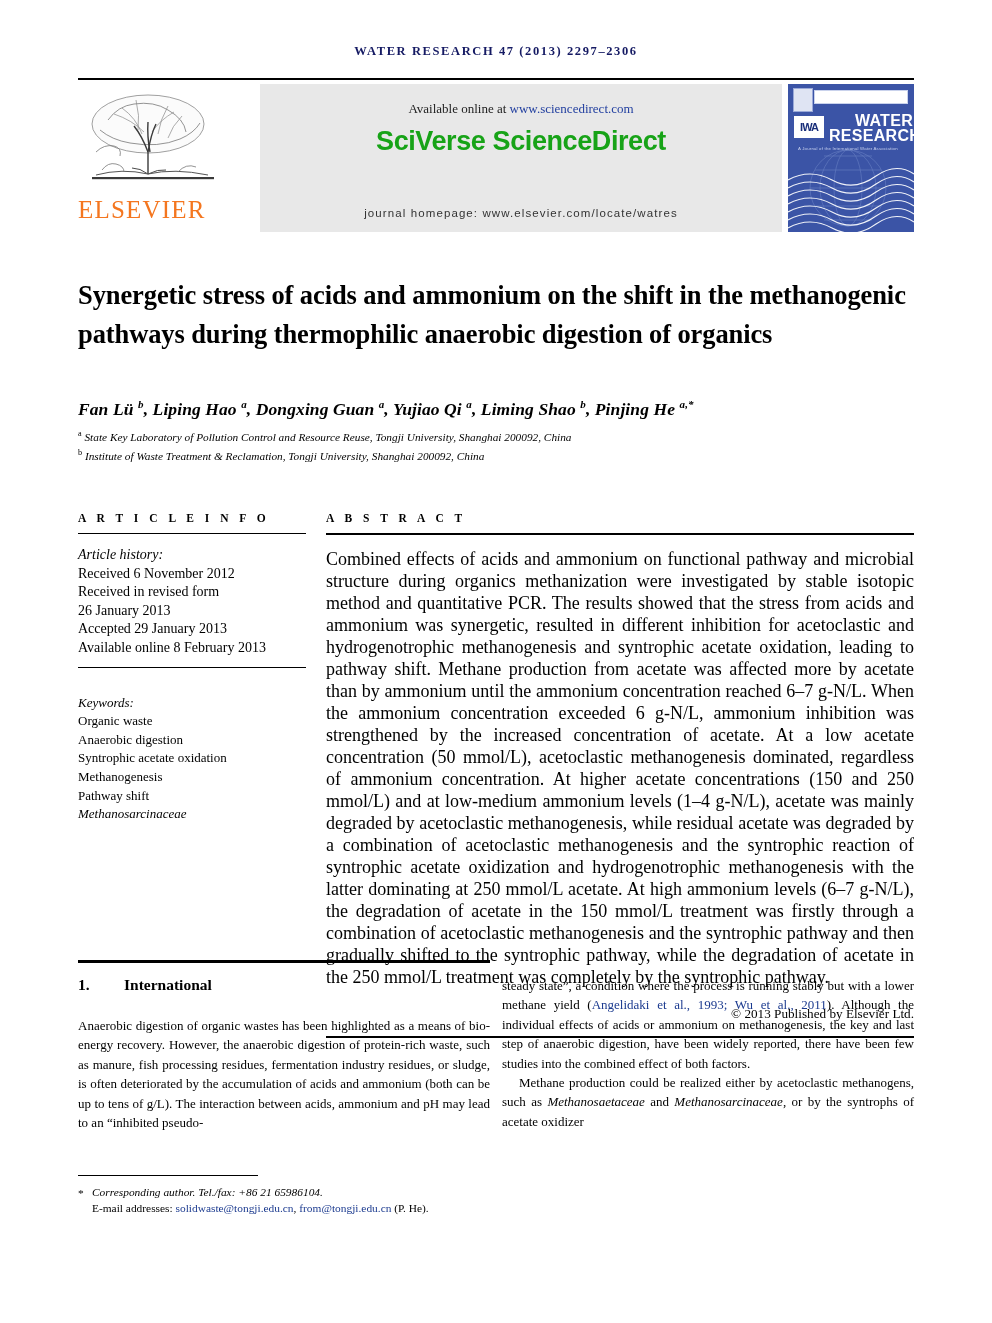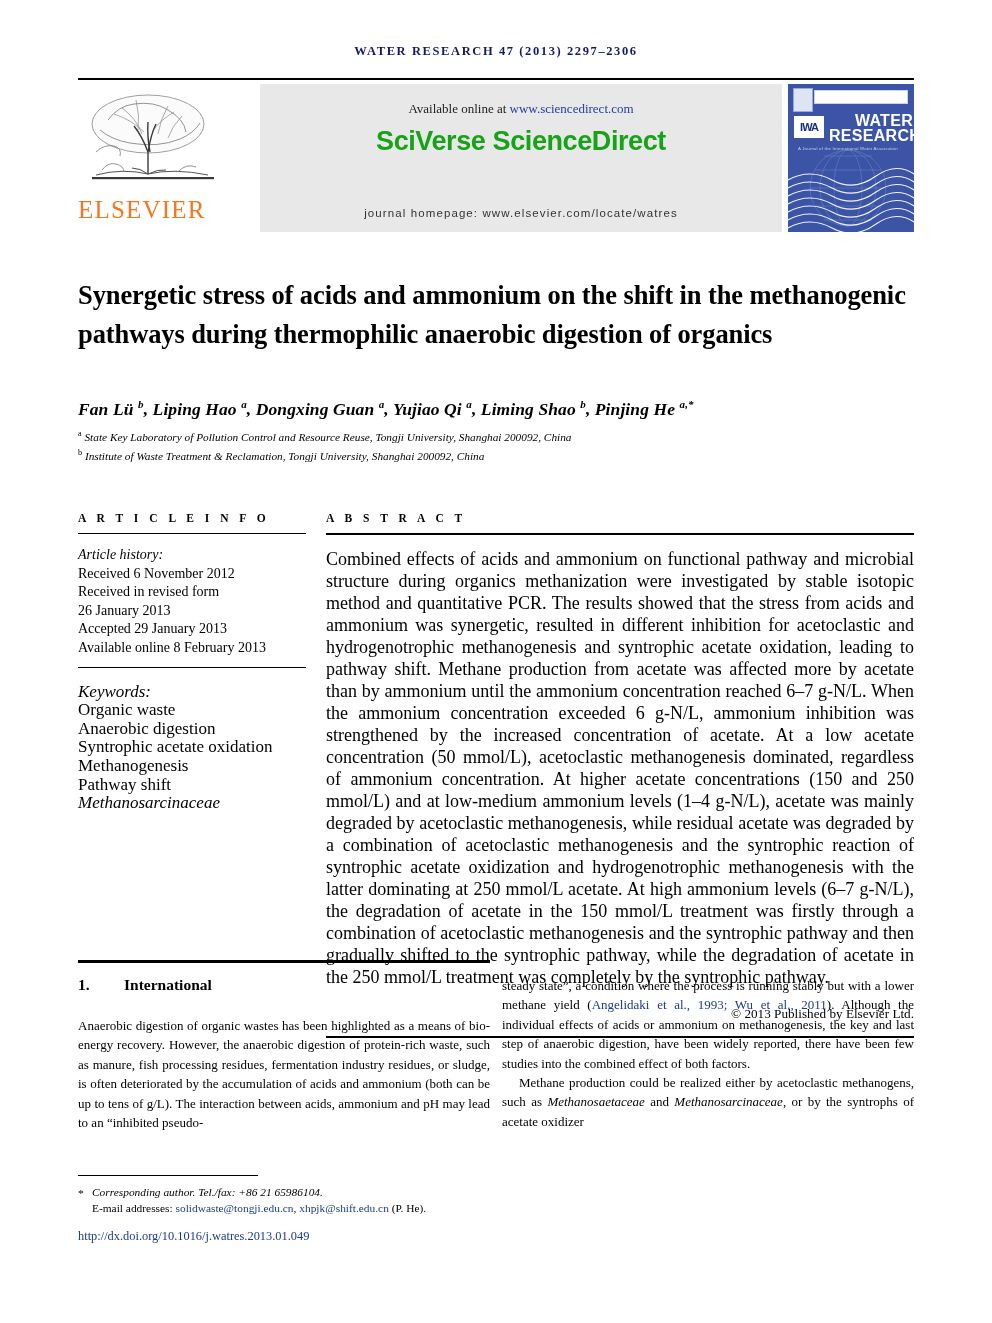--- a/index.html
+++ b/index.html
@@ -190,23 +190,23 @@
   .hrule-thin { height:1px; background:#000; margin-top:9px; }
   .hrule-thick { height:2px; background:#000; }
 
   .info-block {
     font-size: 14px;
     line-height: 18.6px;
     margin-top: 12px;
   }
   .info-block .lead { font-style: italic; }
   .kw-block {
-    font-size: 17px;
+    font-size: 13px;
     line-height: 18.6px;
-    margin-top: 15px;
+    margin-top: 26px;
   }
   .kw-block .lead { font-style: italic; }
   .kw-italic { font-style: italic; }
 
   .abstract-body {
     font-size: 18px;
     line-height: 22px;
     text-align: justify;
     margin-top: 13px;
   }
@@ -409,20 +409,19 @@
 
   <div class="col-right">
     <p class="bodytext"><span>steady state”, a condition where the process is running stably but with a lower methane yield (</span><span class="cite">Angelidaki et al., 1993; Wu et al., 2011</span><span>). Although the individual effects of acids or ammonium on methanogenesis, the key and last step of anaerobic digestion, have been widely reported, there have been few studies into the combined effect of both factors.</span></p>
     <p class="bodytext indent"><span>Methane production could be realized either by acetoclastic methanogens, such as </span><span class="ital">Methanosaetaceae</span><span> and </span><span class="ital">Methanosarcinaceae</span><span>, or by the syntrophs of acetate oxidizer</span></p>
   </div>
 
   <div class="fn-rule"></div>
   <div class="footnote">
     <span class="star">*</span>
     <div class="fn-line1">Corresponding author. Tel./fax: +86 21 65986104.</div>
-    <div class="fn-line2"><span>E-mail addresses: </span><span class="mail">solidwaste@tongji.edu.cn</span><span>, </span><span class="mail">xhpjk@shift.edu.cn</span><span> (P. He).</span></div>
+    <div class="fn-line2"><span>E-mail addresses: </span><span class="mail">solidwaste@tongji.edu.cn</span><span>, </span><span class="mail">from@tongji.edu.cn</span><span> (P. He).</span></div>
   </div>
 
   <div class="imprint">
-    <div class="doi">http://dx.doi.org/10.1016/j.watres.2013.01.049</div>
   </div>
 
 </div>
 
 </body></html>

